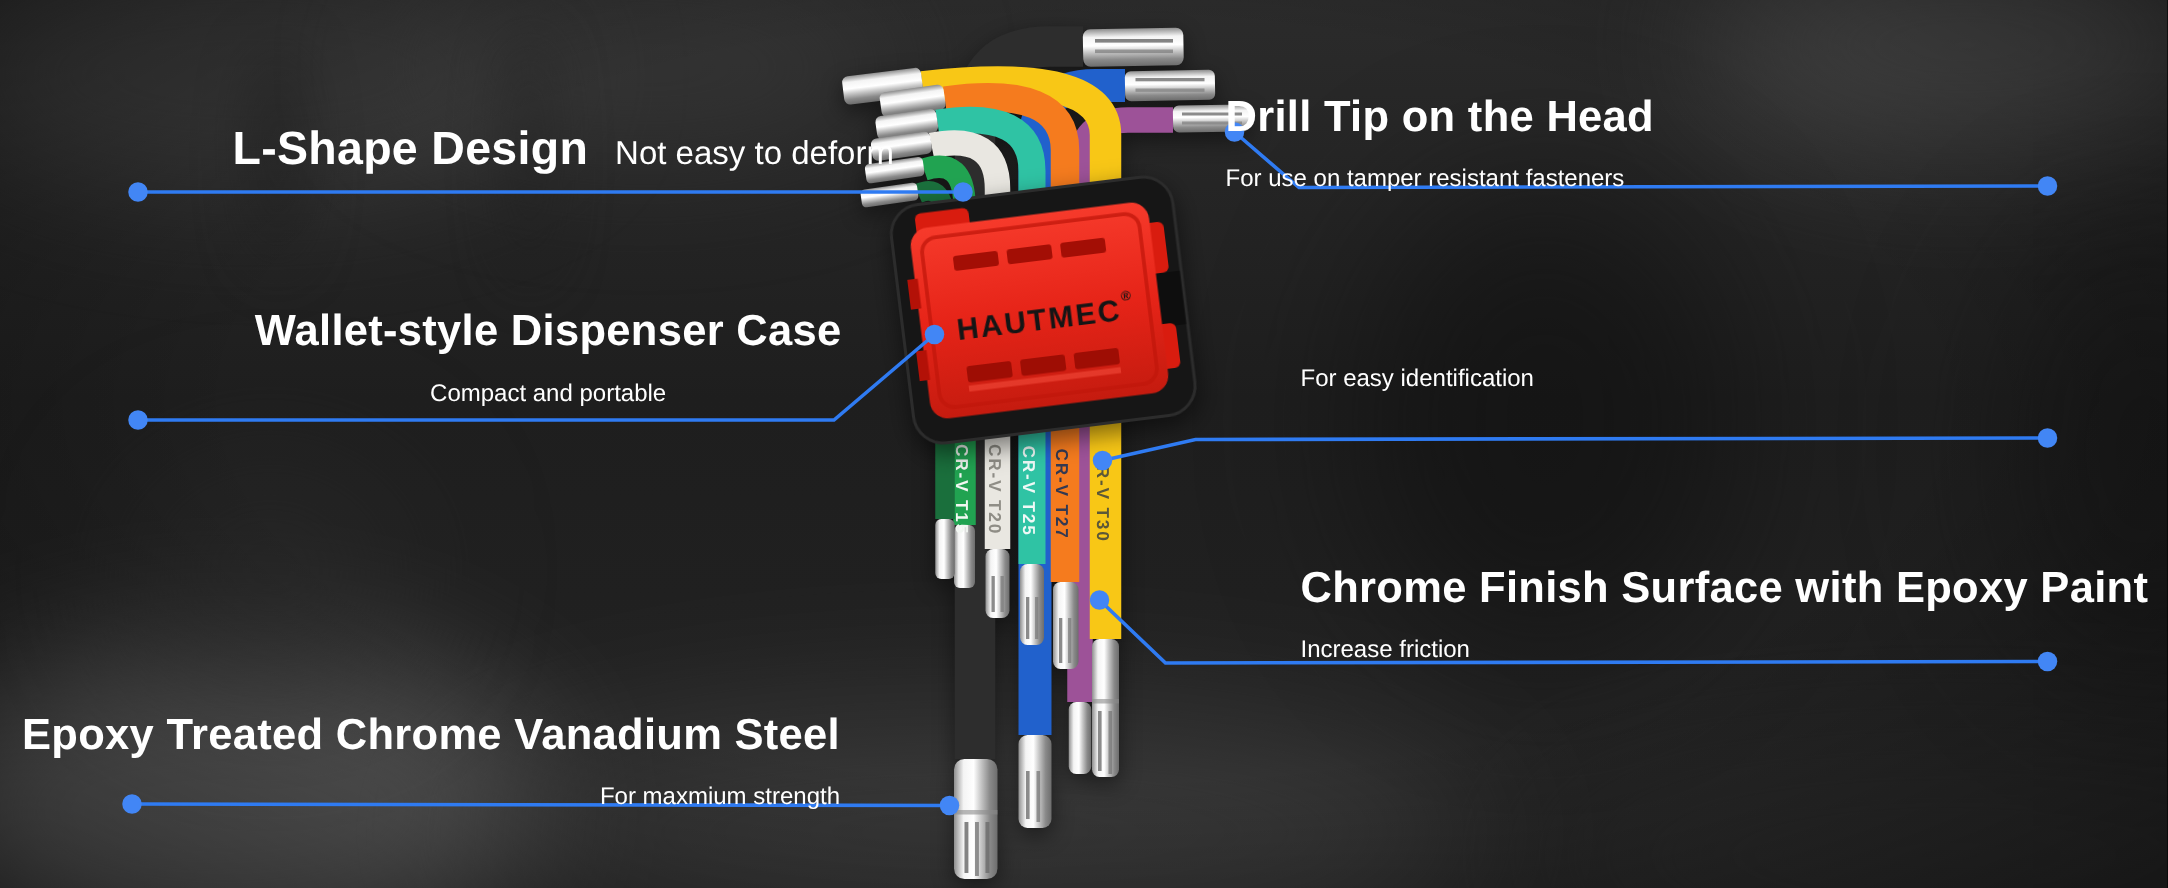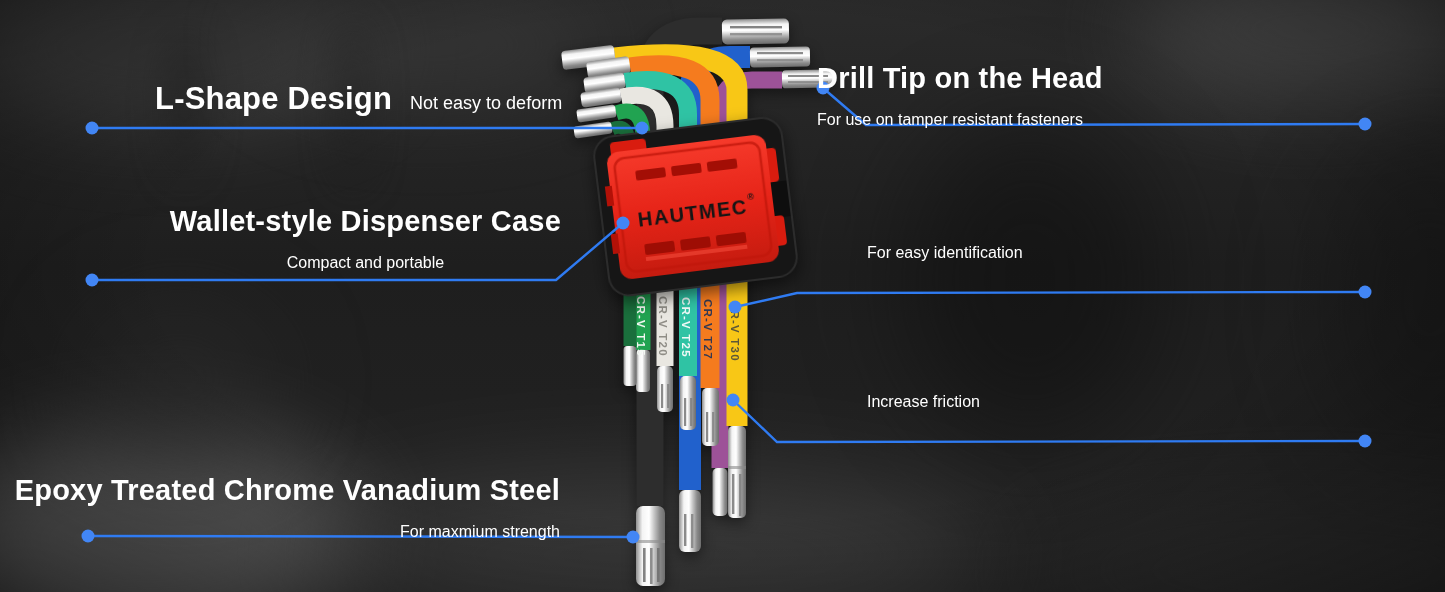--- a/index.html
+++ b/index.html
@@ -10,21 +10,21 @@
   }
   .blob{position:absolute;border-radius:50%;pointer-events:none;}
   #vignette{position:absolute;inset:0;
     background:radial-gradient(ellipse at 50% 45%, rgba(0,0,0,0) 55%, rgba(0,0,0,.45) 100%);}
   .callout{position:absolute;color:#fff;white-space:nowrap;}
   .callout .title{font-weight:700;font-size:29px;line-height:1.12;letter-spacing:.2px;}
   .callout .sub{font-weight:400;font-size:16px;line-height:1.2;margin-top:16px;}
   .right-align{text-align:right;}
   #callout-l-shape{display:flex;align-items:baseline;gap:18px;}
   #callout-l-shape .title{font-size:31px;}
-  #callout-l-shape .sub{font-size:18px;margin-top:0;}
+  #callout-l-shape .sub{font-size:22px;margin-top:0;}
   svg{position:absolute;left:0;top:0;}
   .wlabel{font-family:"Liberation Sans",sans-serif;font-size:11.5px;font-weight:700;letter-spacing:1.2px;}
   .brand{font-family:"Liberation Sans",sans-serif;font-weight:700;}
 </style>
 </head>
 <body>
 
 <div id="stage">
 
   <div>
@@ -209,20 +209,21 @@
   <div class="callout right-align" style="right:884px;top:205px;text-align:center;">
     <div class="title">Wallet-style Dispenser Case</div>
     <div class="sub">Compact and portable</div>
   </div>
 
   <div class="callout" style="left:867px;top:227px;">
     <div class="sub">For easy identification</div>
   </div>
 
   <div class="callout" style="left:867px;top:376px;">
+    <div class="title">Chrome Finish Surface with Epoxy Paint</div>
     <div class="sub">Increase friction</div>
   </div>
 
   <div class="callout right-align" style="right:885px;top:474px;">
     <div class="title">Epoxy Treated Chrome Vanadium Steel</div>
     <div class="sub">For maxmium strength</div>
   </div>
 
 </div>
 

